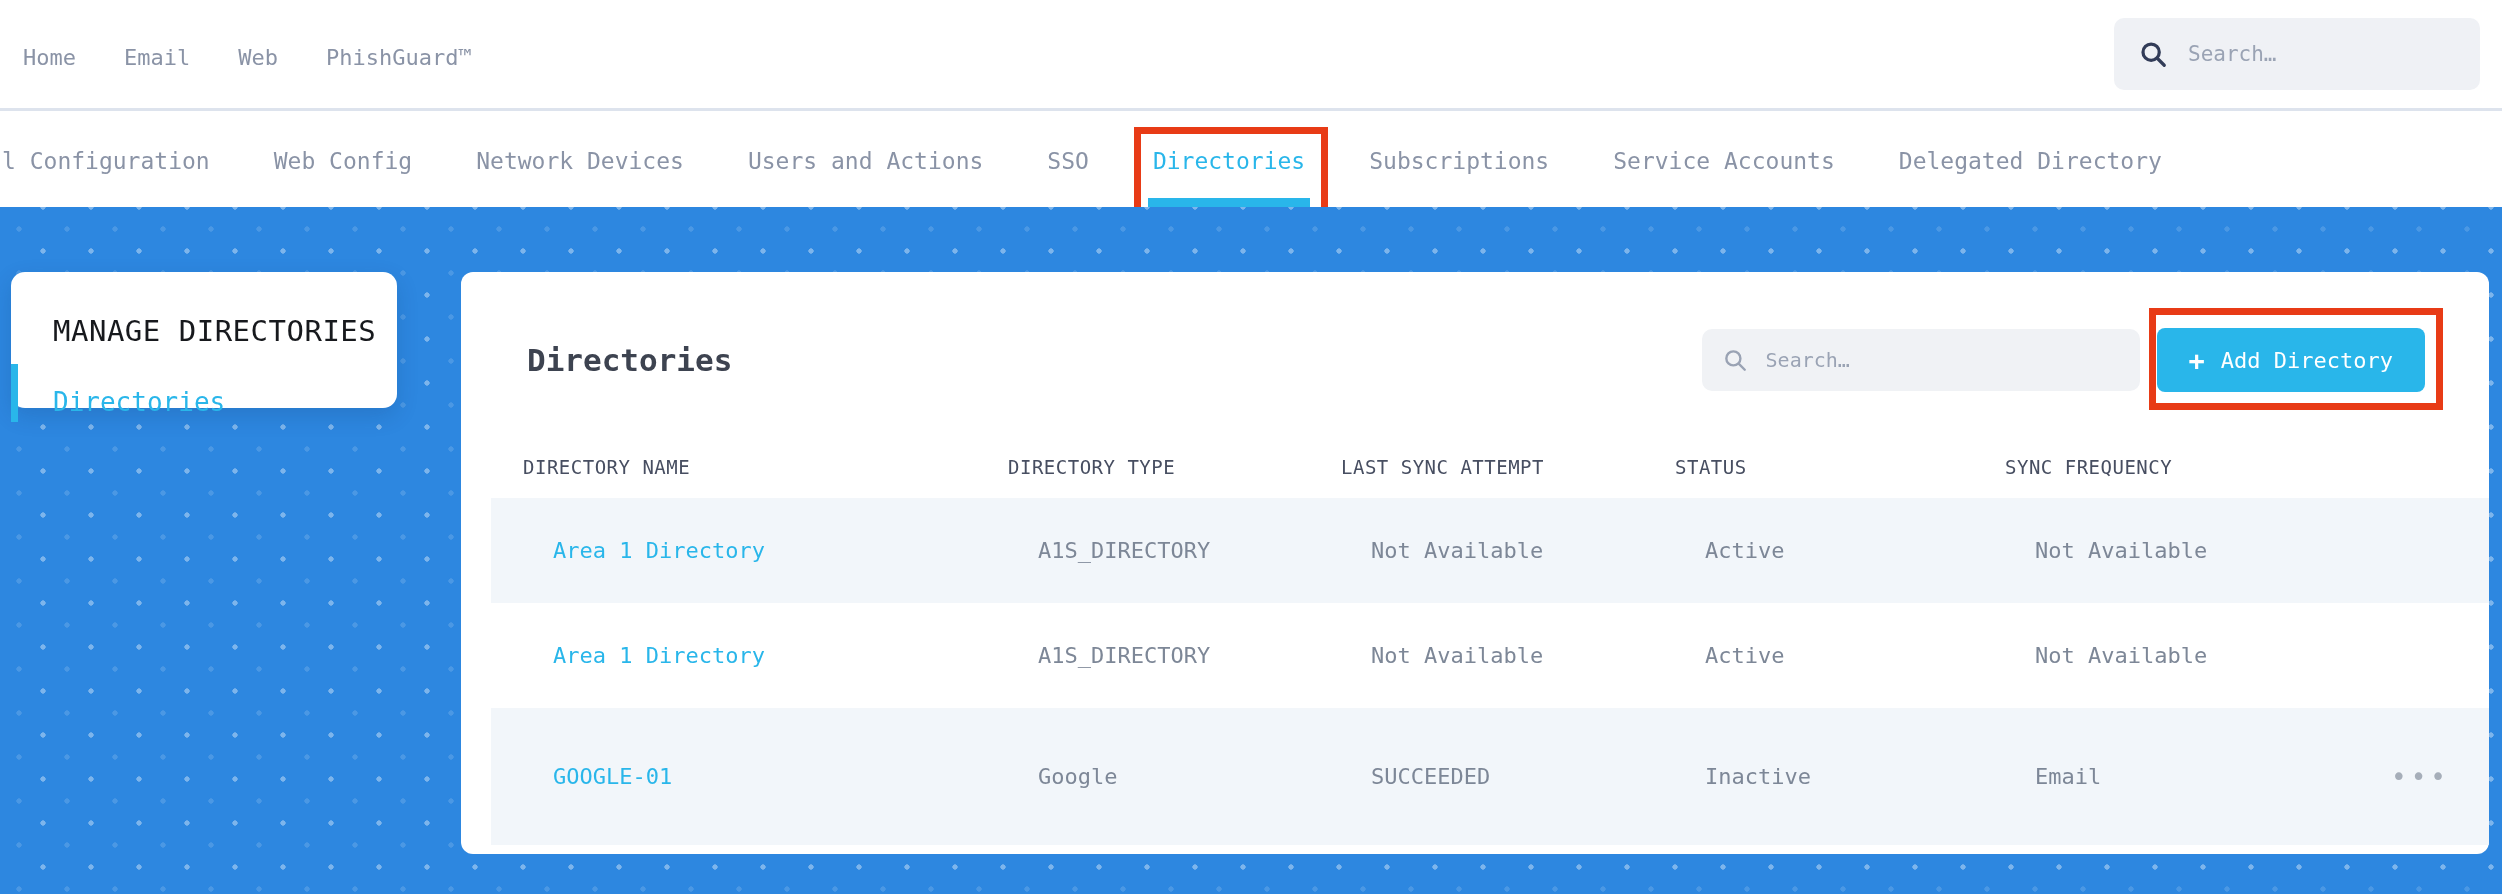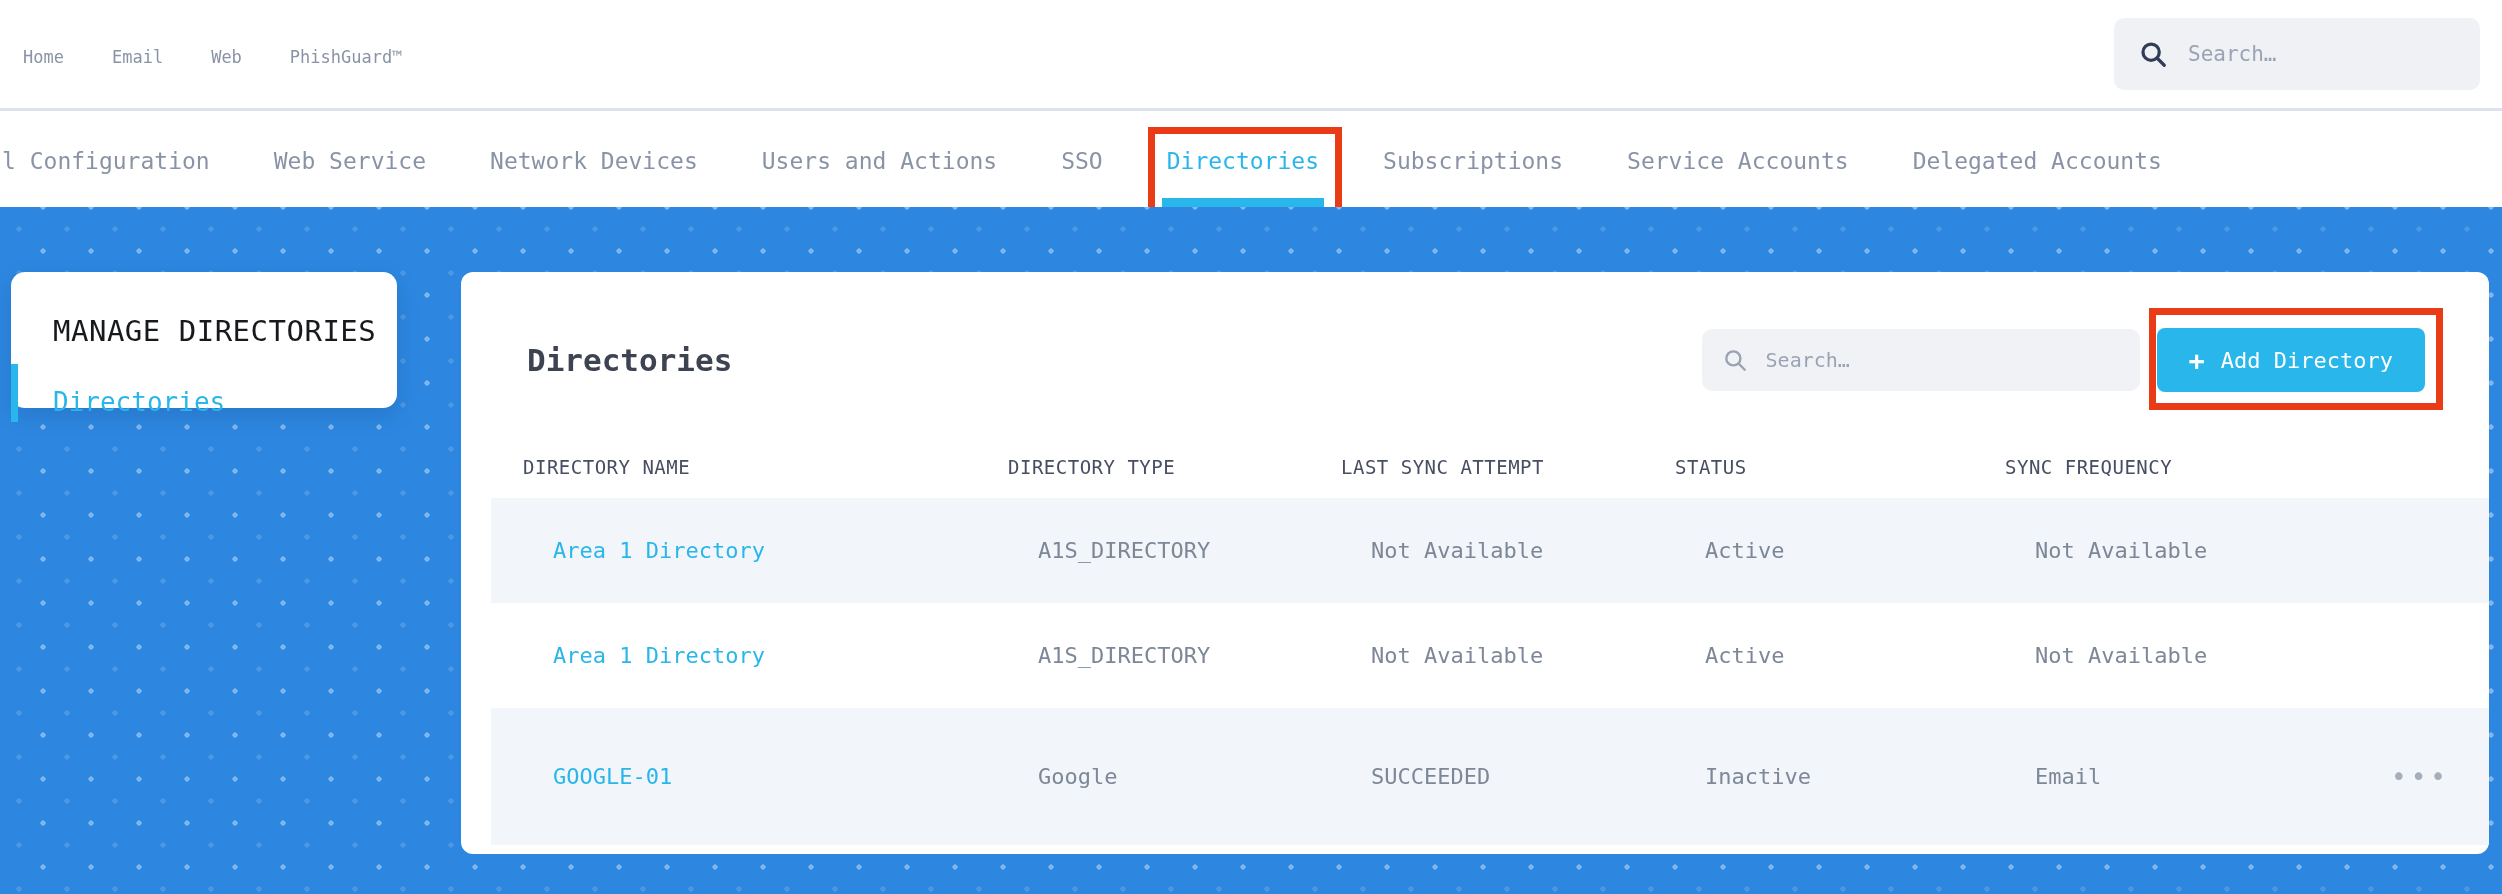--- a/index.html
+++ b/index.html
@@ -21,21 +21,21 @@
     background:#ffffff;
   }
 
   
   .topnav{
     position:absolute;left:0;top:0;width:2502px;height:111px;
     background:#ffffff;display:flex;align-items:center;
     padding:0 22px 0 23px;border-bottom:3px solid #dde3ed;
   }
   .topnav-items{display:flex;align-items:center;gap:48px;}
-  .topnav-item{font-size:17px;color:var(--nav_gray);cursor:pointer;white-space:nowrap;margin-top:6px;}
+  .topnav-item{font-size:22px;color:var(--nav_gray);cursor:pointer;white-space:nowrap;margin-top:6px;}
   .topnav-spacer{flex:1;}
   .searchbox{
     display:flex;align-items:center;gap:18px;
     background:var(--field_bg);border-radius:10px;
     width:366px;height:72px;padding:0 24px;
   }
   .searchbox svg{flex:0 0 auto;}
   .searchbox input{
     border:none;outline:none;background:transparent;width:100%;
     font-family:inherit;font-size:21px;color:#4a5264;
@@ -161,32 +161,32 @@
         <circle cx="10.5" cy="10.5" r="6.5"></circle>
           <line x1="15.6" y1="15.6" x2="21" y2="21"></line>
       </svg>
     </span>
     <input type="text" placeholder="Search…" style="">
   </div>
 </div>
 
 <div class="tabbar">
   <span class="tab">l Configuration</span>
-  <span class="tab">Web Service</span>
+  <span class="tab">Web Config</span>
   <span class="tab">Network Devices</span>
   <span class="tab">Users and Actions</span>
   <span class="tab">SSO</span>
   <span class="tab active">
     <span>Directories</span>
     <span class="tab-underline"></span>
     <span class="tab-annotation"></span>
   </span>
   <span class="tab">Subscriptions</span>
   <span class="tab">Service Accounts</span>
-  <span class="tab">Delegated Accounts</span>
+  <span class="tab">Delegated Directory</span>
 </div>
 
 <div class="hero"></div>
 
 <div class="side-card">
   <div class="side-card-heading">MANAGE DIRECTORIES</div>
   <div class="side-card-item">Directories</div>
   <div class="side-active-bar"></div>
 </div>
 

